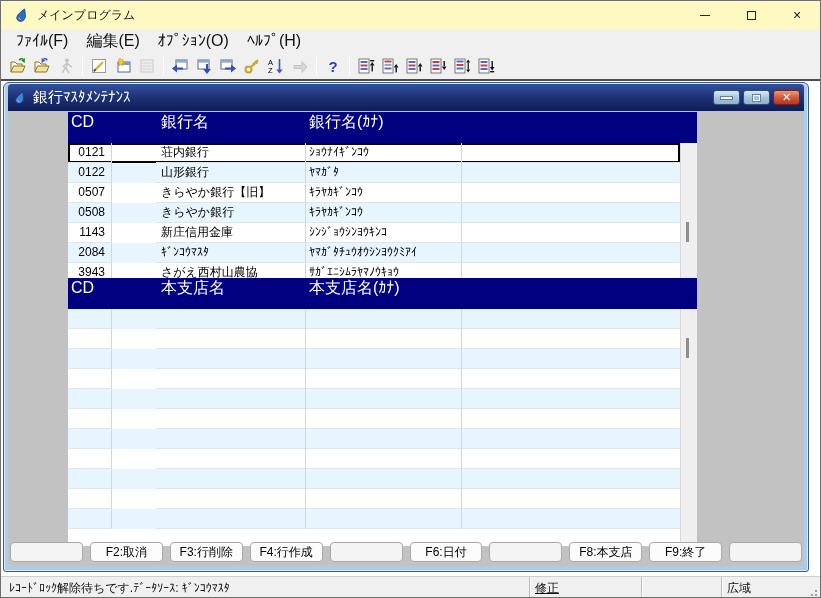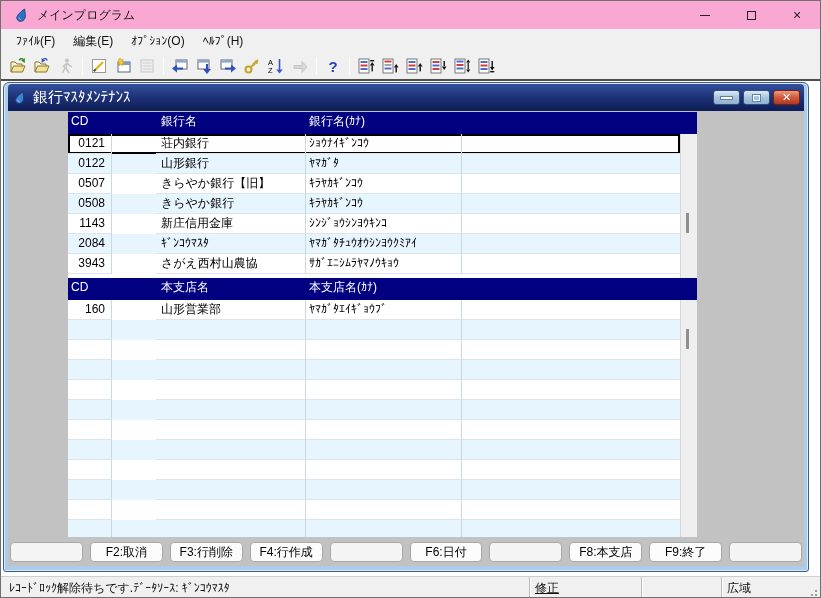--- a/index.html
+++ b/index.html
@@ -1,50 +1,50 @@
 <!DOCTYPE html>
 <html><head>
 <meta charset="utf-8">
 <style>
   html,body{margin:0;padding:0;background:#dcdcdc;}
   *{box-sizing:border-box;font-family:"Liberation Sans","DejaVu Sans",sans-serif;}
   .app{width:821px;height:598px;background:#fff;border:1px solid #6f6f6f;display:flex;flex-direction:column;position:relative;overflow:hidden;}
   
-  .titlebar{height:28px;background:#f9a8d4;display:flex;align-items:center;flex:0 0 auto;}
+  .titlebar{height:28px;background:#fef9c3;display:flex;align-items:center;flex:0 0 auto;}
   .titlebar .app-ico{margin:0 8px 0 12px;}
   .titlebar .t-text{font-size:12px;color:#111;flex:1;}
   .win-ctrls{display:flex;height:100%;}
   .win-btn{width:46px;display:flex;align-items:center;justify-content:center;font-size:13px;color:#222;}
   .glyph-min{width:10px;height:1px;background:#222;}
   .glyph-max{width:9px;height:9px;border:1px solid #222;}
   .glyph-close{font-size:14px;line-height:1;}
   
   .menubar{height:24px;background:#f0f0f0;display:flex;align-items:center;padding-left:6px;flex:0 0 auto;}
-  .menu-item{padding:3px 9px;font-size:12px;color:#111;}
+  .menu-item{padding:3px 9px;font-size:16px;color:#111;}
   
   .toolbar{height:26px;background:#f0f0f0;display:flex;align-items:center;padding-left:5px;flex:0 0 auto;}
   .tbi{width:24px;height:23px;display:flex;align-items:center;justify-content:center;border-radius:2px;}
   .tbi.dis{opacity:.45;filter:grayscale(1);}
   .tsep{width:1px;height:18px;background:#c3c3c3;margin:0 4px;border-right:1px solid #fff;}
   .tb-divider{height:2px;background:#4d4d4d;flex:0 0 auto;}
   
   .mdi{height:495px;background:#fff;position:relative;flex:0 0 auto;}
   .child{position:absolute;left:2px;top:1px;width:806px;height:490px;background:#abcdea;border:1px solid #3f5e8c;border-radius:6px 6px 3px 3px;padding:1px 4px 5px 4px;box-shadow:inset 0 0 0 1px #d8e9f7;}
   .child-title{height:27px;display:flex;align-items:center;background:linear-gradient(#33509e,#1b2f72 55%,#0e1d56);border-radius:4px 4px 0 0;padding:0 4px;}
   .child-title .t-text{color:#fff;font-size:15px;flex:1;margin-left:6px;}
   .cbtn{width:27px;height:15px;border:1px solid #2f4f77;border-radius:3px;margin-left:3px;display:flex;align-items:center;justify-content:center;background:linear-gradient(#dcebf8,#a9c4dd 50%,#8fb1d1);color:#1c3050;font-size:9px;}
   .cbtn.close{background:linear-gradient(#eb9c82,#cf5a3c 50%,#b03a22);border-color:#7c1f10;color:#fff;font-weight:bold;font-size:11px;}
   .cbtn .mini-bar{width:11px;height:2px;background:#fff;border:1px solid #39567e;border-width:0;box-shadow:0 0 0 1px #5f82ab;}
   .cbtn .mini-box{width:7px;height:6px;border:1px solid #fff;box-shadow:0 0 0 1px #5f82ab;}
   .child-body{position:relative;height:455px;background:#c2c2c2;overflow:hidden;border-radius:0 0 1px 1px;}
   
   .tablewrap{position:absolute;left:60px;width:629px;}
   .tw1{top:1px;}
   .tw2{top:167px;}
-  .thead{display:flex;height:22px;background:#000080;color:#fff;font-size:12px;line-height:19px;}
+  .thead{display:flex;height:31px;background:#000080;color:#fff;font-size:16px;line-height:19px;}
   .thead .hc{overflow:hidden;white-space:nowrap;}
   .tbody{display:flex;}
   .grid{width:612px;background:#fff;overflow:hidden;}
   .tw1 .grid{height:144px;}
   .tw2 .grid{height:237px;}
   .trow{display:flex;height:20px;background:#fff;}
   .trow.alt{background:#e7f5fe;}
   .trow.sel{box-shadow:inset 0 0 0 2px #000;}
   .tc{height:20px;border-right:1px solid #ccd8df;border-bottom:1px solid #dde5ea;font-size:12px;line-height:19px;white-space:nowrap;overflow:hidden;color:#000;}
   .c0{width:44px;text-align:right;padding-right:6px;}
@@ -346,26 +346,20 @@
 
         <div class="tablewrap tw2">
           <div class="thead" id="branch-head">
               <div class="hc c0">CD</div>
               <div class="hc c1">本支店名</div>
               <div class="hc c2">本支店名(ｶﾅ)</div>
               <div class="hc c3"></div>
             </div>
           <div class="tbody">
             <div class="grid" id="branch-rows">
-                <div class="trow">
-                  <div class="tc c0">160</div>
-                  <div class="tc c1">山形営業部</div>
-                  <div class="tc c2">ﾔﾏｶﾞﾀｴｲｷﾞｮｳﾌﾞ</div>
-                  <div class="tc c3"></div>
-                </div>
                 <div class="trow alt">
                   <div class="tc c0"></div>
                   <div class="tc c1"></div>
                   <div class="tc c2"></div>
                   <div class="tc c3"></div>
                 </div>
                 <div class="trow">
                   <div class="tc c0"></div>
                   <div class="tc c1"></div>
                   <div class="tc c2"></div>

